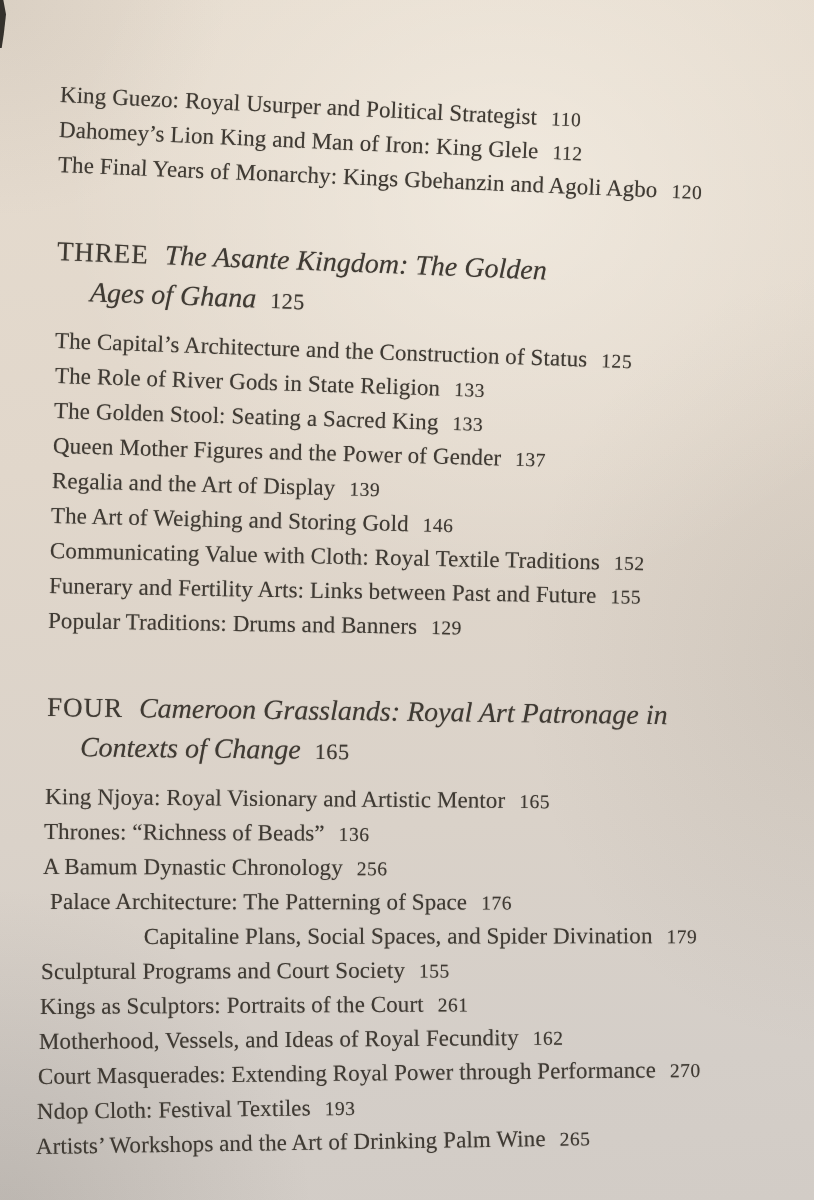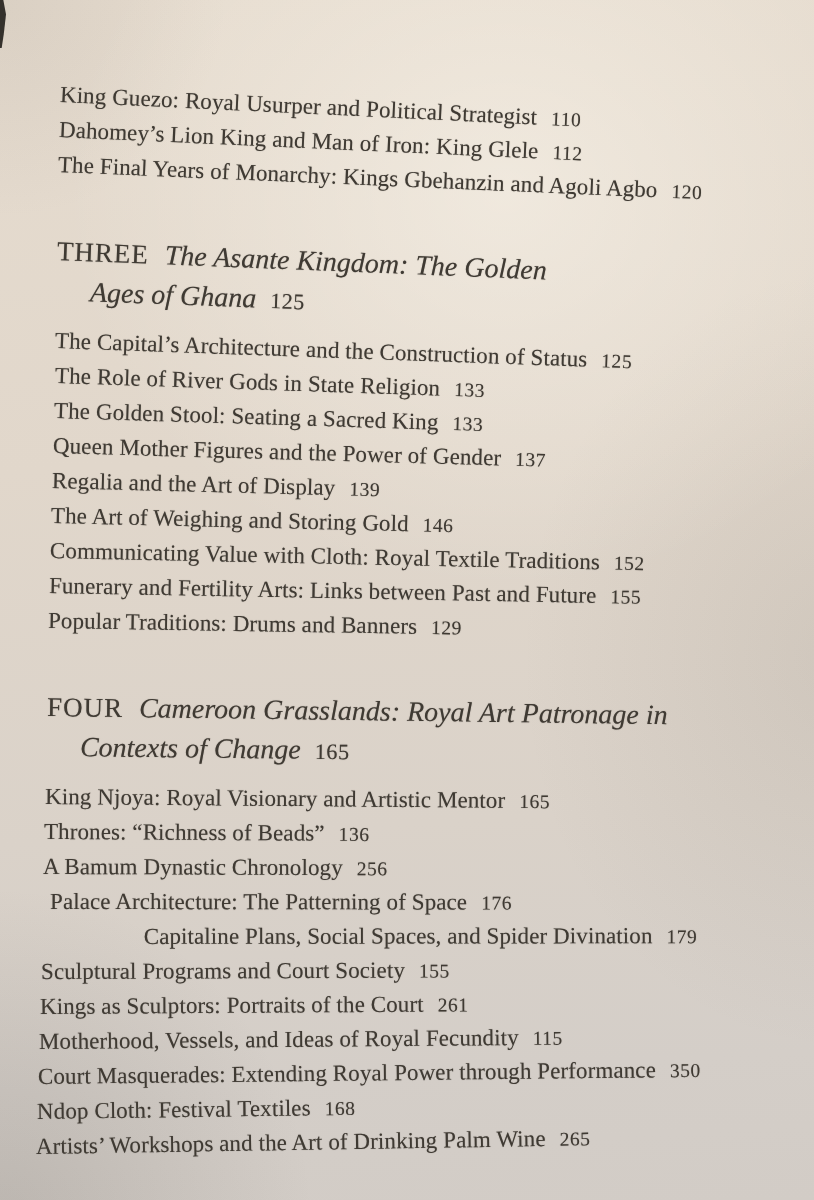--- a/index.html
+++ b/index.html
@@ -153,26 +153,26 @@
     <div class="line entry" style="transform: rotate(-0.07deg); margin-left: 19px; text-align: center;">
       <span>Capitaline Plans, Social Spaces, and Spider Divination</span><span class="pg">179</span>
     </div>
     <div class="line entry" style="transform: rotate(-0.21deg); margin-left: 2.6px;">
       <span>Sculptural Programs and Court Society</span><span class="pg">155</span>
     </div>
     <div class="line entry" style="transform: rotate(-0.35deg); margin-left: 1.7px;">
       <span>Kings as Sculptors: Portraits of the Court</span><span class="pg">261</span>
     </div>
     <div class="line entry" style="transform: rotate(-0.48deg); margin-left: 0.8px;">
-      <span>Motherhood, Vessels, and Ideas of Royal Fecundity</span><span class="pg">115</span>
+      <span>Motherhood, Vessels, and Ideas of Royal Fecundity</span><span class="pg">162</span>
     </div>
     <div class="line entry" style="transform: rotate(-0.62deg); margin-left: -0.2px;">
-      <span>Court Masquerades: Extending Royal Power through Performance</span><span class="pg">350</span>
+      <span>Court Masquerades: Extending Royal Power through Performance</span><span class="pg">270</span>
     </div>
     <div class="line entry" style="transform: rotate(-0.76deg); margin-left: -1.1px;">
-      <span>Ndop Cloth: Festival Textiles</span><span class="pg">168</span>
+      <span>Ndop Cloth: Festival Textiles</span><span class="pg">193</span>
     </div>
     <div class="line entry" style="transform: rotate(-0.9deg); margin-left: -2px;">
       <span>Artists’ Workshops and the Art of Drinking Palm Wine</span><span class="pg">265</span>
     </div>
 
   </div>
 </div>
 
 </body></html>

